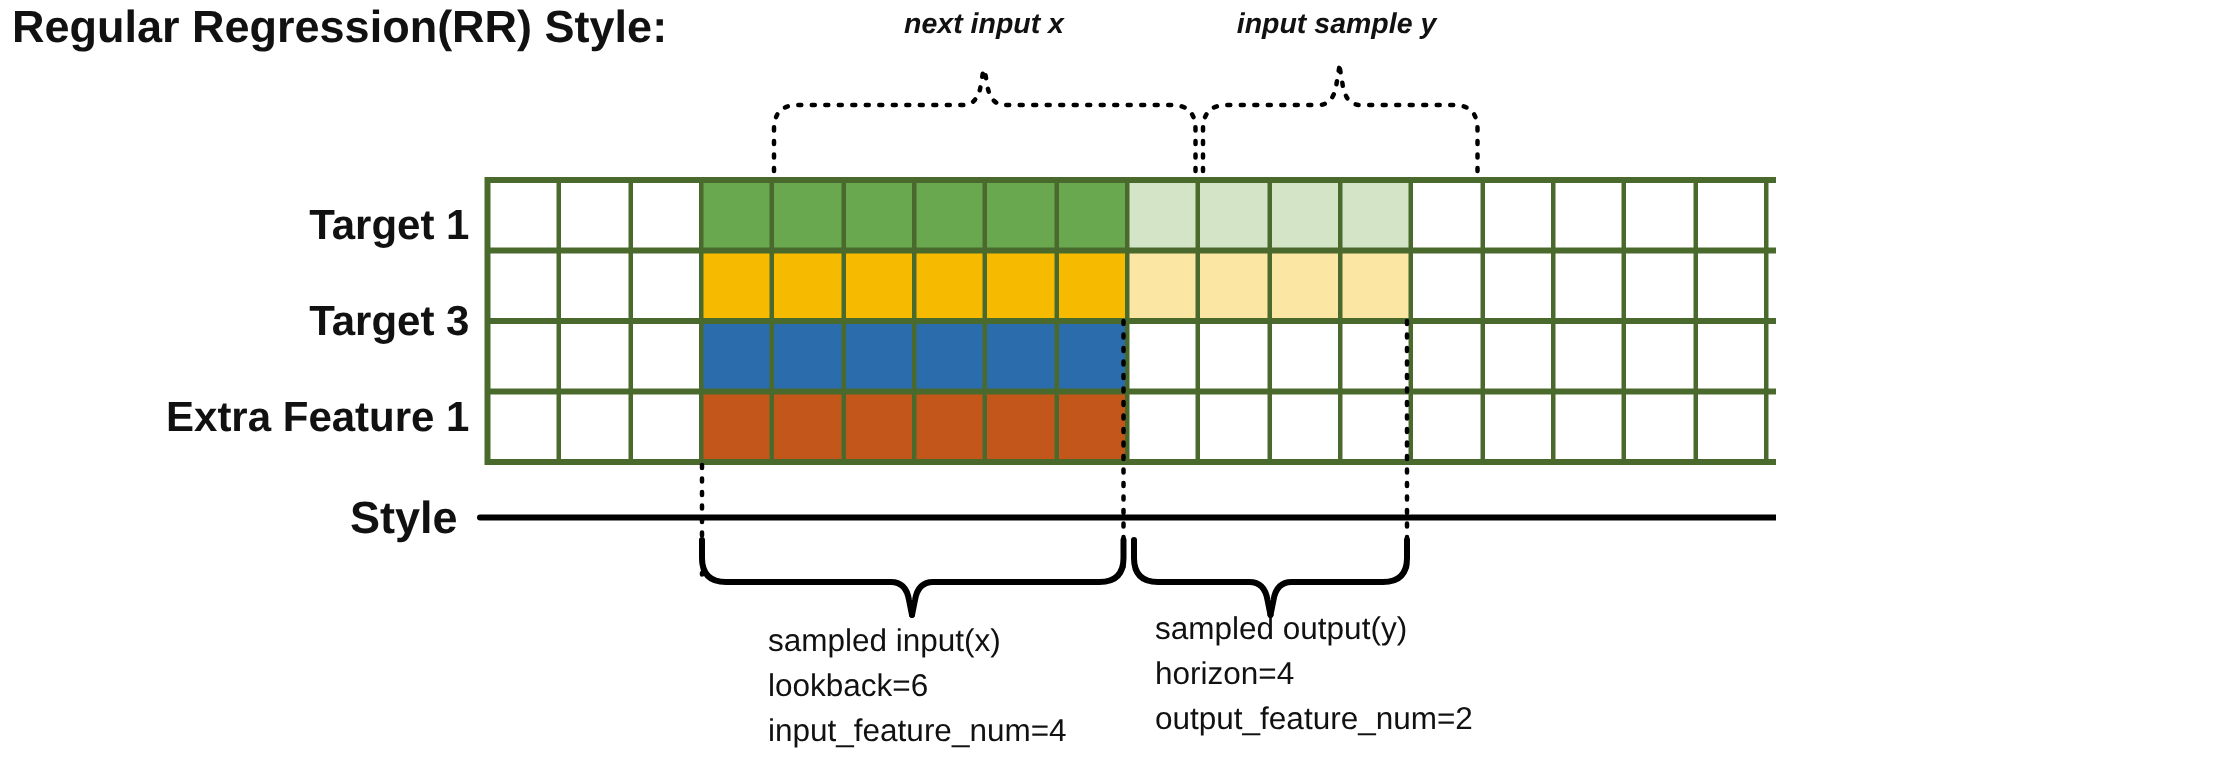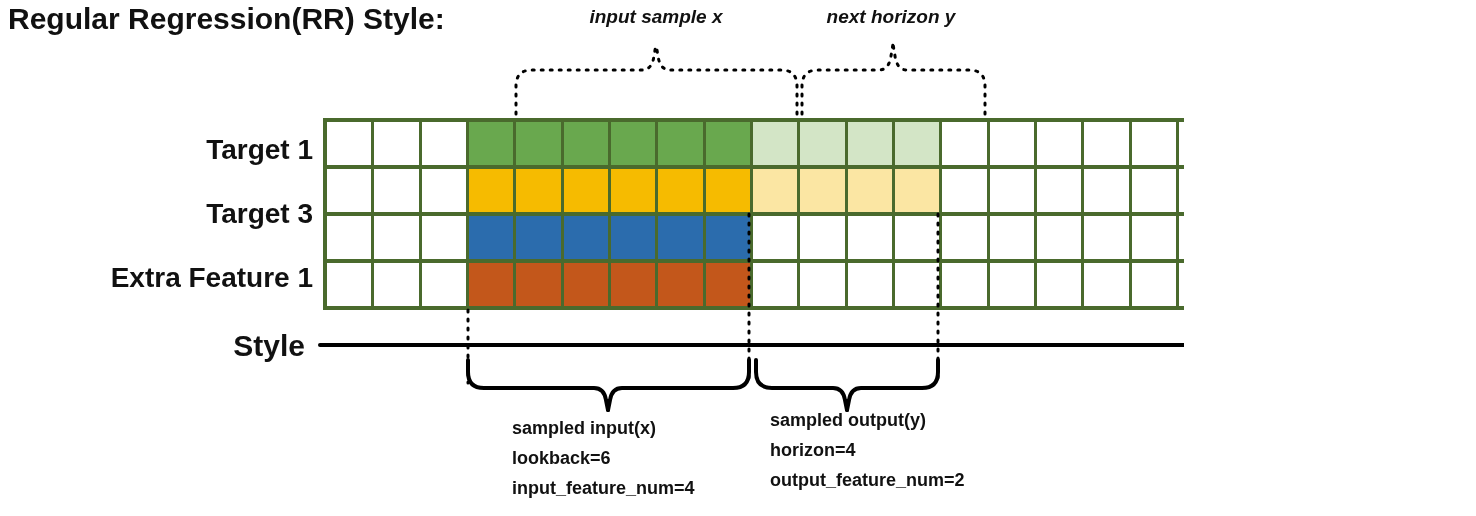--- a/index.html
+++ b/index.html
@@ -13,34 +13,34 @@
   .grid{position:absolute;left:323px;top:118px;width:1141px;height:192px;box-sizing:border-box;
         display:grid;grid-template-columns:repeat(24,1fr);grid-template-rows:repeat(4,1fr);
         column-gap:3px;row-gap:4px;padding:4px;}
   .cell{min-width:0;min-height:0;}
   .row-labels{position:absolute;left:0;top:118px;width:313px;height:192px;
               display:flex;flex-direction:column;}
   .rowlabel{flex:1;display:flex;align-items:center;justify-content:flex-end;
             font-size:28px;font-weight:bold;white-space:nowrap;}
   .time-label{position:absolute;left:160px;top:329px;width:145px;text-align:right;
               font-size:30px;font-weight:bold;}
-  .caption{position:absolute;font-size:18px;font-weight:bold;line-height:30px;white-space:nowrap;}
+  .caption{position:absolute;font-size:21px;font-weight:normal;line-height:30px;white-space:nowrap;}
   .caption.cap-in{left:512px;top:413px;}
   .caption.cap-out{left:770px;top:405px;}
   svg.overlay{position:absolute;left:0;top:0;width:1476px;height:516px;pointer-events:none;}
 </style>
 </head>
 <body>
 
 <div class="canvas">
 
   <div class="title">Regular Regression(RR) Style:</div>
 
-  <div class="next-label nx">input sample x</div>
-  <div class="next-label ny">next horizon y</div>
+  <div class="next-label nx">next input x</div>
+  <div class="next-label ny">input sample y</div>
 
   <div class="row-labels">
       <div class="rowlabel">Target 1</div>
       <div class="rowlabel">Target 3</div>
       <div class="rowlabel">Extra Feature 1</div>
     </div>
 
   <div class="grid" style="background: rgb(74, 106, 45);">
       <div class="cell" style="background: rgb(255, 255, 255);"></div>
       <div class="cell" style="background: rgb(255, 255, 255);"></div>

